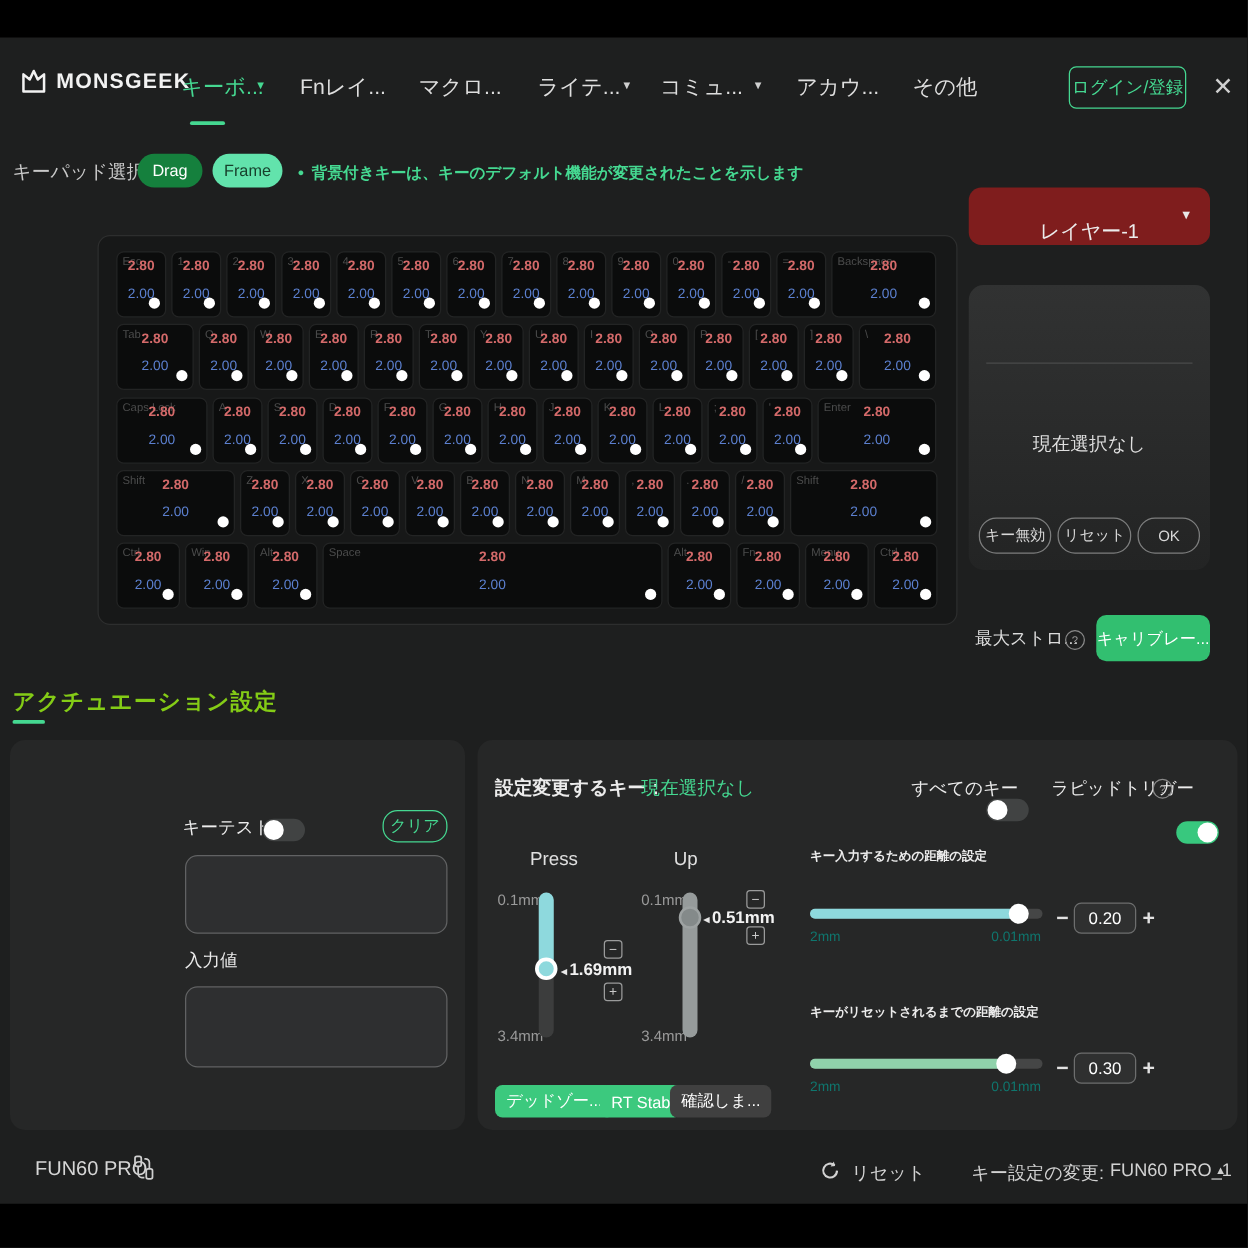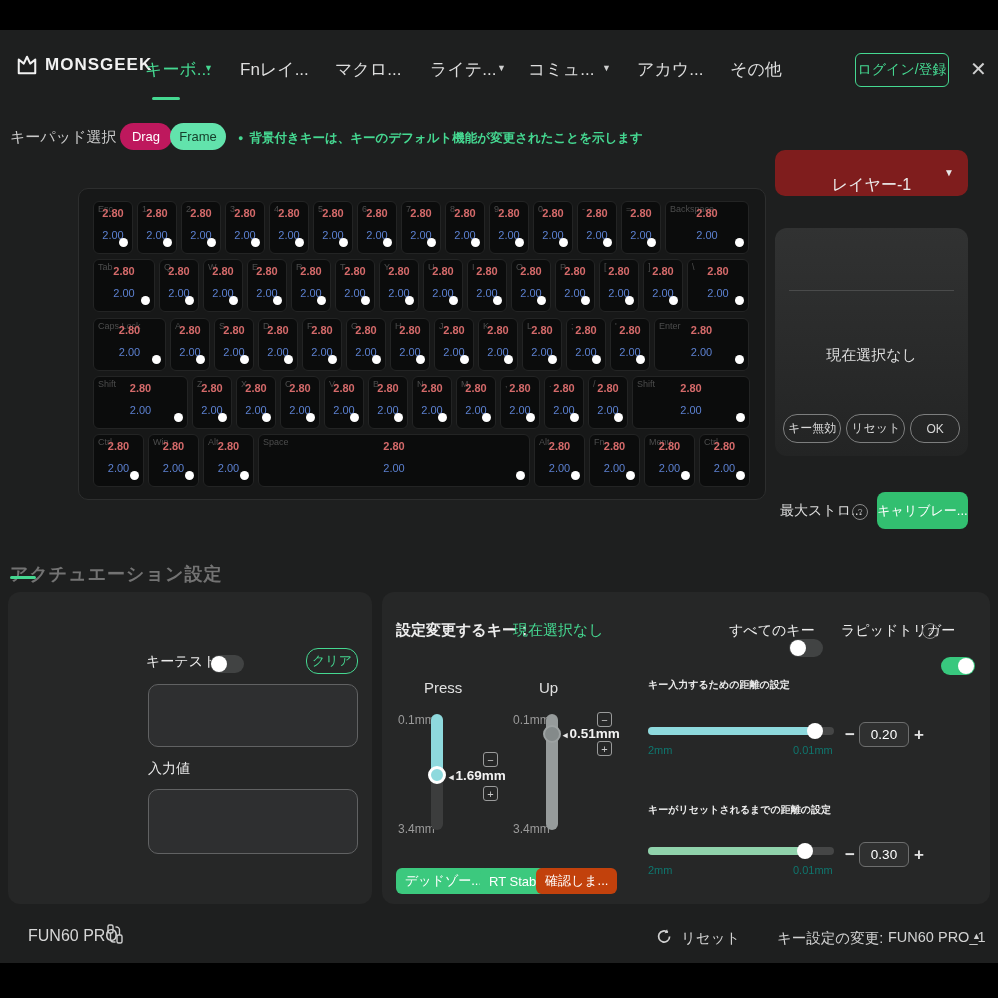--- a/index.html
+++ b/index.html
@@ -19,21 +19,21 @@
   .nav-caret{top:63px;font-size:9px;color:#cfcfcf;}
   .nav-caret.green{color:#45d891;}
   .nav-underline{left:152px;top:97px;width:28px;height:3px;background:#45d891;border-radius:2px;}
   .login-btn{left:855px;top:53px;width:92px;height:32px;border:1.5px solid #45d891;border-radius:6px;
     color:#45d891;font-size:14px;display:flex;align-items:center;justify-content:center;background:transparent;}
   .close-x{left:970px;top:57px;font-size:20px;color:#d0d0d0;}
 
   
   .kp-label{left:10px;top:128px;font-size:15px;color:#c9c9c9;}
   .pill{height:27px;border-radius:14px;display:flex;align-items:center;justify-content:center;font-size:13px;}
-  .pill-drag{left:120px;top:123px;width:52px;background:#be185d;color:#fff;}
+  .pill-drag{left:110px;top:123px;width:52px;background:#15803d;color:#fff;}
   .pill-frame{left:170px;top:123px;width:56px;background:#62e3ac;color:#17402c;}
   .kp-note{left:238px;top:130px;font-size:12.5px;color:#45d891;font-weight:bold;}
   .kp-note::before{content:"\25CF";font-size:9px;margin-right:6px;vertical-align:1px;}
 
   
   .keyboard{left:78px;top:188px;width:688px;height:312px;background:#171818;border:1px solid #2d2e2e;
     border-radius:10px;box-sizing:border-box;padding:12px 14px;}
   .kb-rows{display:flex;flex-direction:column;justify-content:space-between;height:100%;}
   .kb-row{display:flex;gap:4px;}
   .key{position:relative;height:53px;background:#0b0c0c;border:1px solid #232424;border-radius:6px;box-sizing:border-box;}
@@ -55,21 +55,21 @@
   .kf-btn{flex:1;height:27px;border:1px solid #7d7e7e;border-radius:14px;background:transparent;color:#d8d8d8;
     font-size:12px;display:flex;align-items:center;justify-content:center;white-space:nowrap;padding:0 4px;}
   .maxstroke-label{left:780px;top:502px;font-size:14px;color:#dcdcdc;}
   .help-q{display:inline-flex;width:14px;height:14px;border:1px solid #8a8a8a;border-radius:50%;color:#9a9a9a;
     font-size:9px;align-items:center;justify-content:center;}
   .maxstroke-q{left:852px;top:504px;}
   .calibrate-btn{left:877px;top:492px;width:91px;height:37px;background:#32bf70;border-radius:8px;color:#fff;
     font-size:13px;display:flex;align-items:center;justify-content:center;}
 
   
-  .act-title{left:10px;top:562px;font-size:18px;color:#737373;font-weight:bold;letter-spacing:1px;}
+  .act-title{left:10px;top:549px;font-size:18px;color:#84cc16;font-weight:bold;letter-spacing:1px;}
   .act-underline{left:10px;top:576px;width:26px;height:3px;background:#45d891;border-radius:2px;}
 
   
   .card{background:#262727;border-radius:12px;}
   .left-card{left:8px;top:592px;width:364px;height:312px;}
   .right-card{left:382px;top:592px;width:608px;height:312px;}
 
   .keytest-label{left:146px;top:653px;font-size:14px;color:#ececec;}
   .toggle{width:34px;height:18px;border-radius:9px;position:relative;}
   .toggle.off{background:#414343;}
@@ -116,21 +116,21 @@
   .stepper{width:15px;height:15px;border:1px solid #9a9b9b;border-radius:3px;color:#c9c9c9;font-size:11px;
     display:flex;align-items:center;justify-content:center;background:transparent;box-sizing:border-box;}
   .press-minus{left:483px;top:752px;}
   .press-plus{left:483px;top:786px;}
   .up-minus{left:597px;top:712px;}
   .up-plus{left:597px;top:741px;}
 
   
   .act-btn{height:26px;border-radius:6px;font-size:13px;color:#fff;display:flex;align-items:center;justify-content:center;padding:0 9px;}
   .btn-green{background:#3cc97e;}
-  .btn-dark{background:#c2410c;}
+  .btn-dark{background:#404040;}
   .deadzone-btn{left:396px;top:868px;}
   .rtstab-btn{left:480px;top:868px;}
   .confirm-btn{left:536px;top:868px;}
 
   
   .hgroup-title{font-size:10px;color:#ececec;font-weight:bold;}
   .hg1-title{left:648px;top:678px;}
   .hg2-title{left:648px;top:803px;}
   .htrack{width:186px;height:8px;border-radius:4px;background:#454646;}
   .hfill{height:8px;border-radius:4px;}

